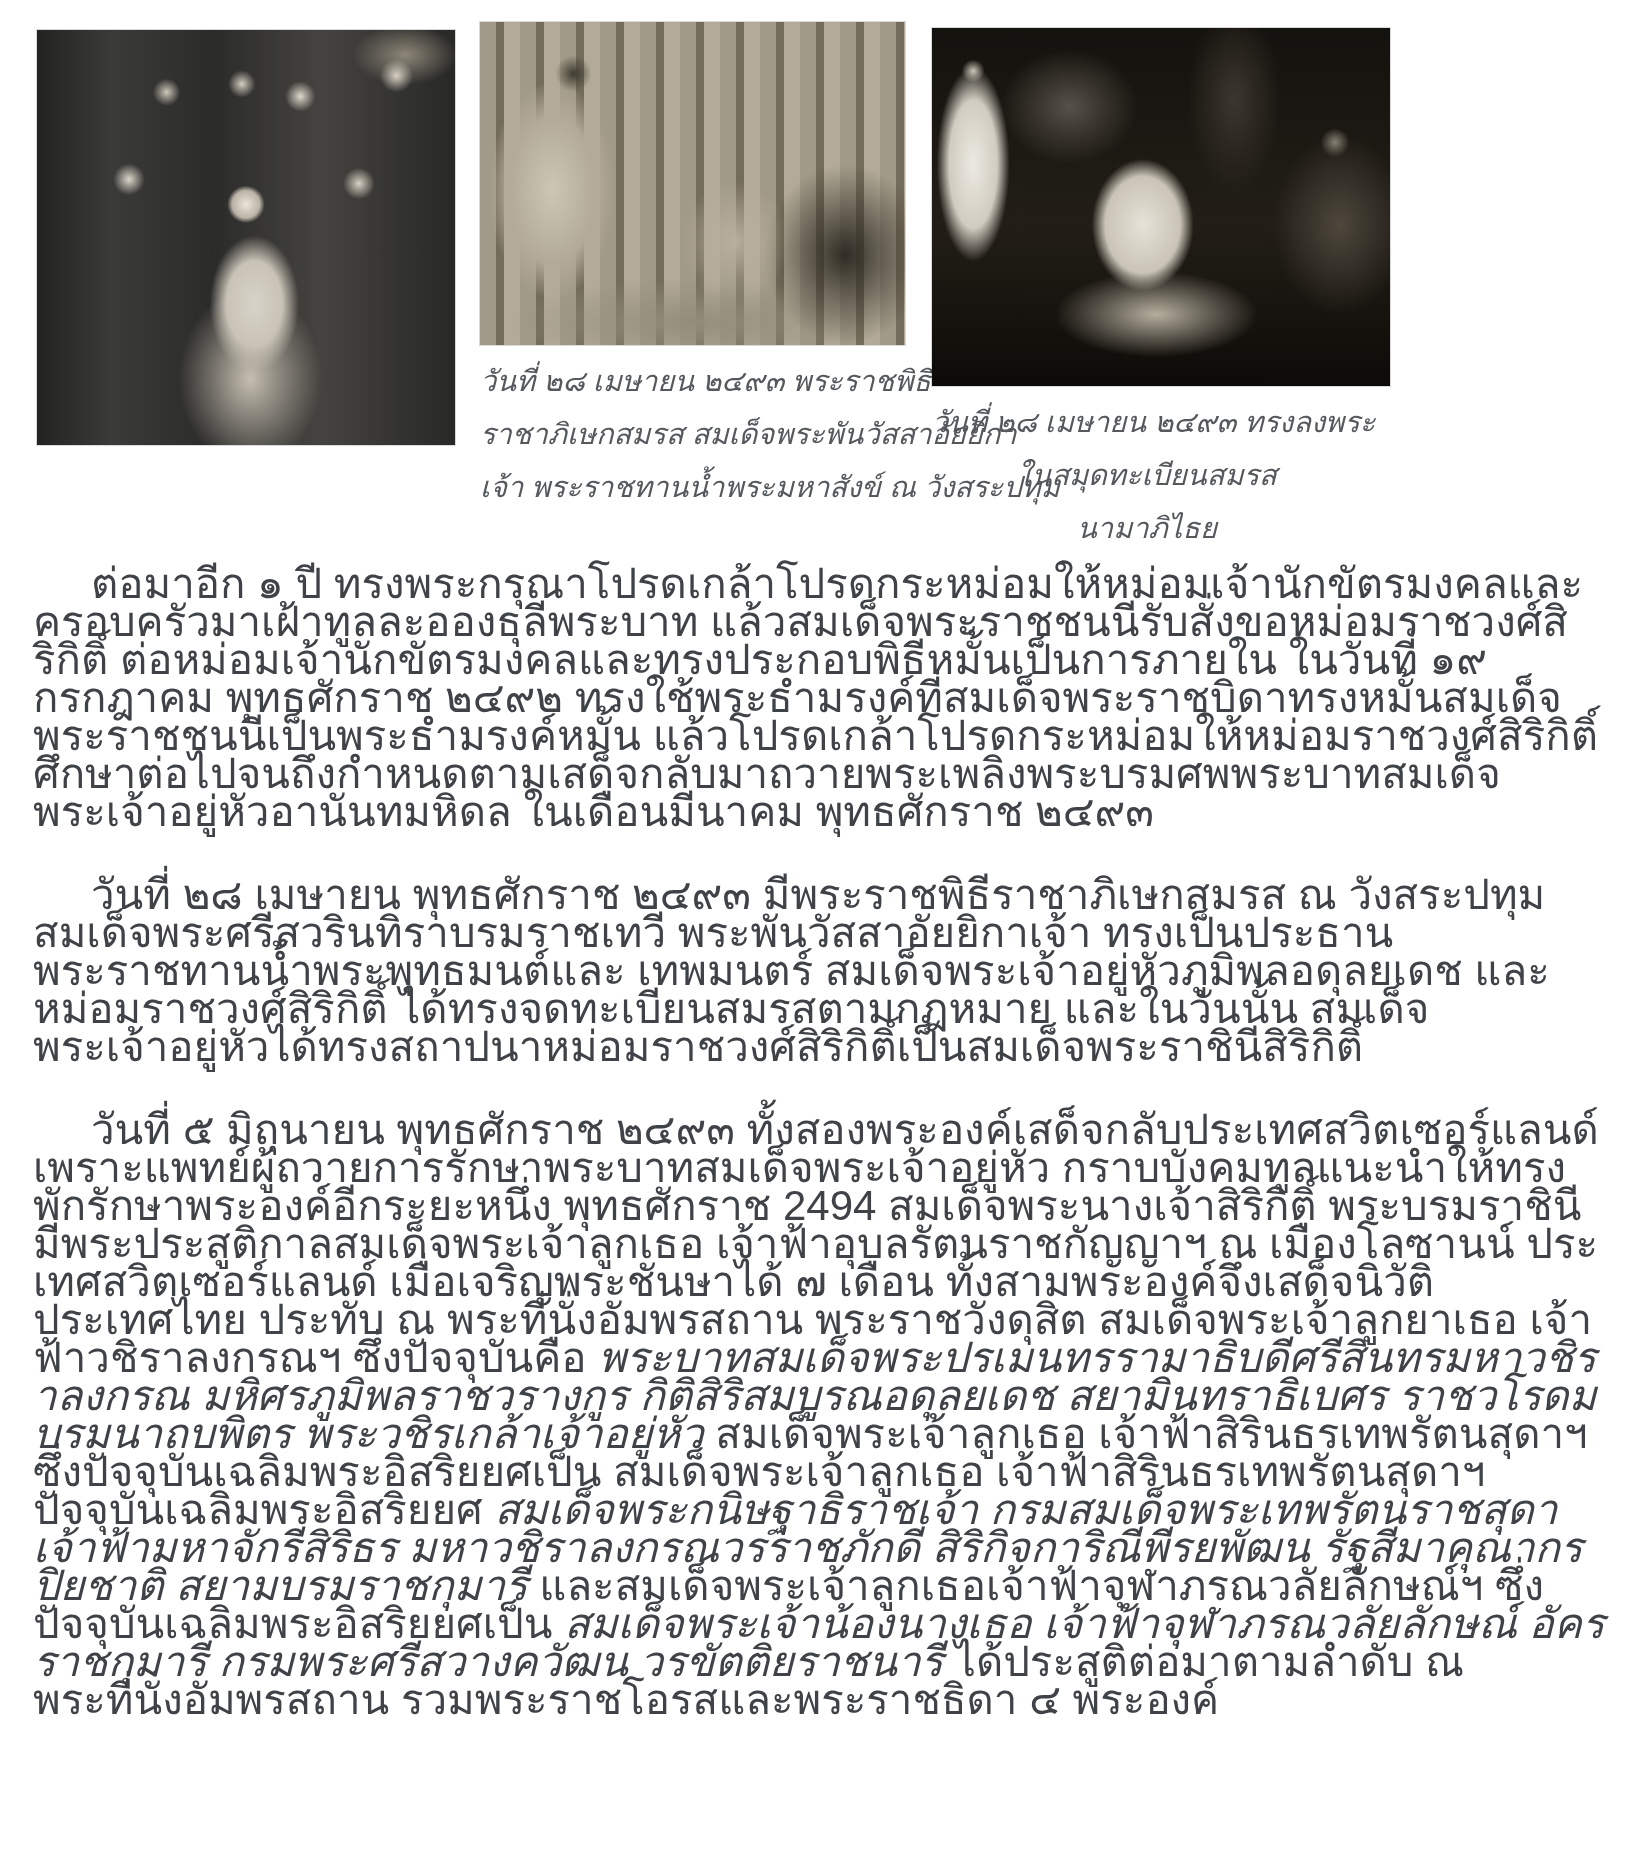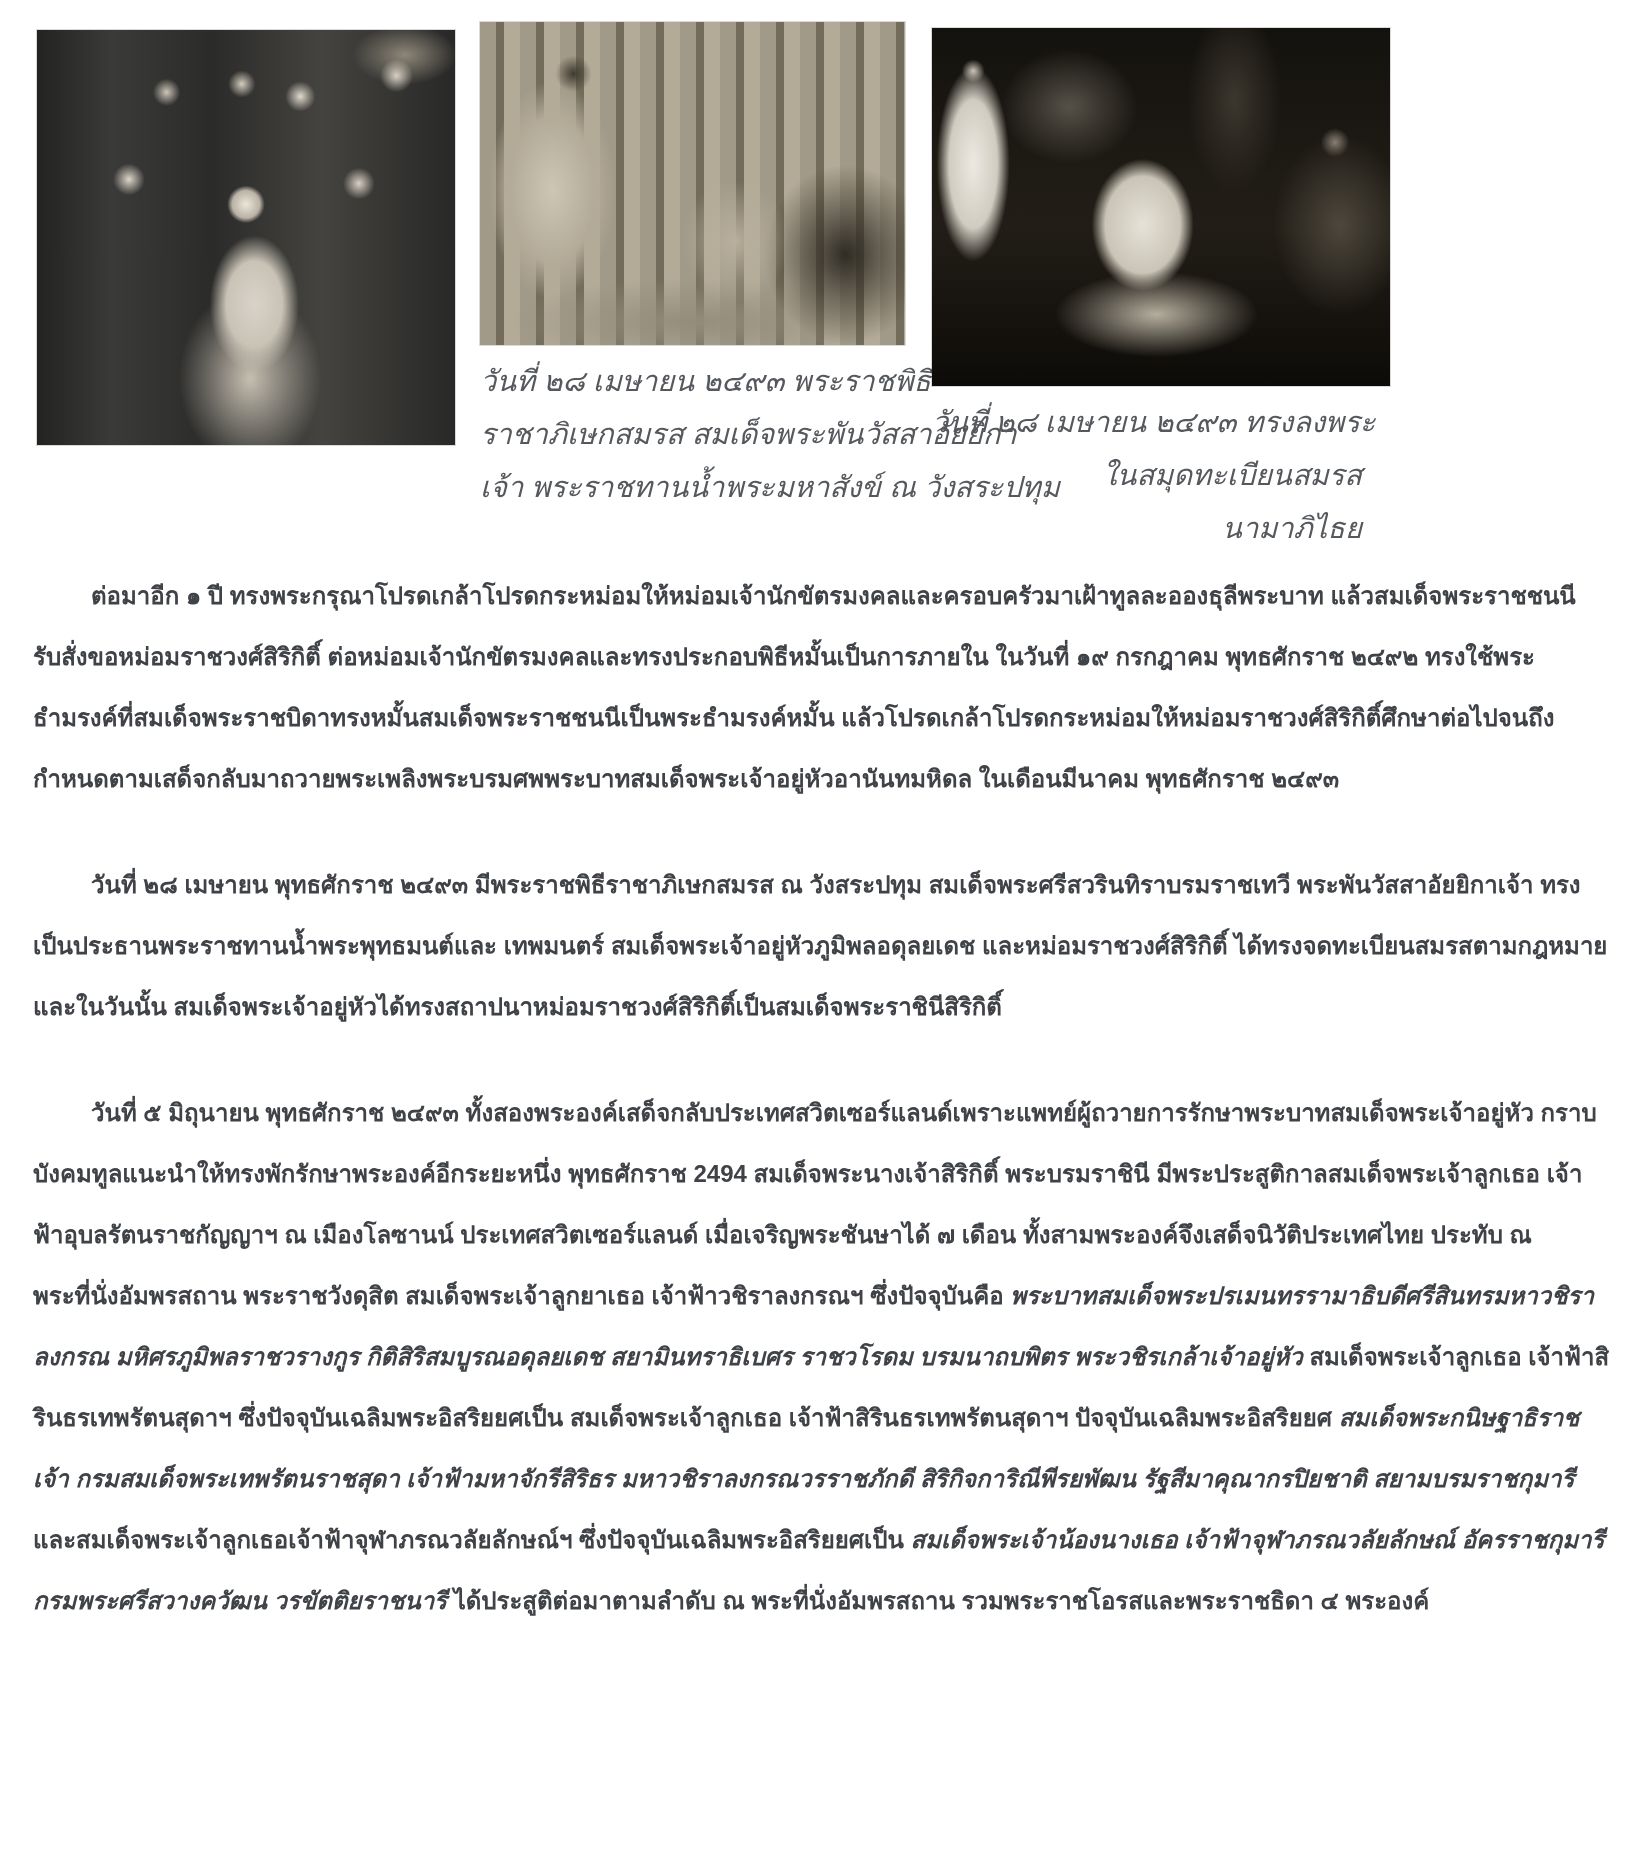--- a/index.html
+++ b/index.html
@@ -66,30 +66,29 @@
   }
 
   .caption{
     margin-top:10px;
     text-align:center;
     font-style:italic;
     color:var(--caption-color);
     font-size:29px;
     line-height:53px;
   }
-  .cap-line{ white-space:nowrap;text-align:right; }
+  .cap-line{ white-space:nowrap; }
 
   .content{ margin:0 28px 0 33px; }
   .para{
-    font-size:24px;
-    line-height:61px;
+    font-size:42px;
+    line-height:38px;
     text-indent:58px;
     margin-bottom:45px;
     text-align:left;
-    font-weight:bold;
   }
   .para:last-child{ margin-bottom:0; }
   .it{ font-style:italic; }
 </style>
 </head>
 <body>
 
 <div class="photo-row">
 
   <div class="photo-block" id="photo-block-1">

